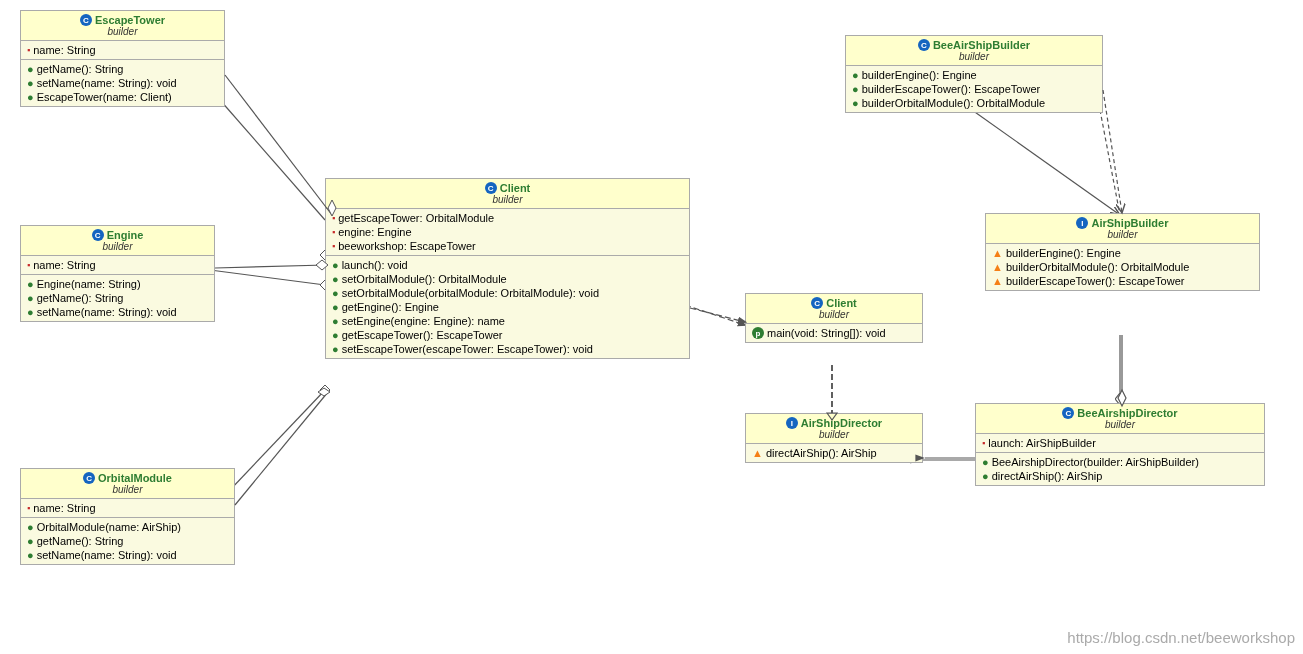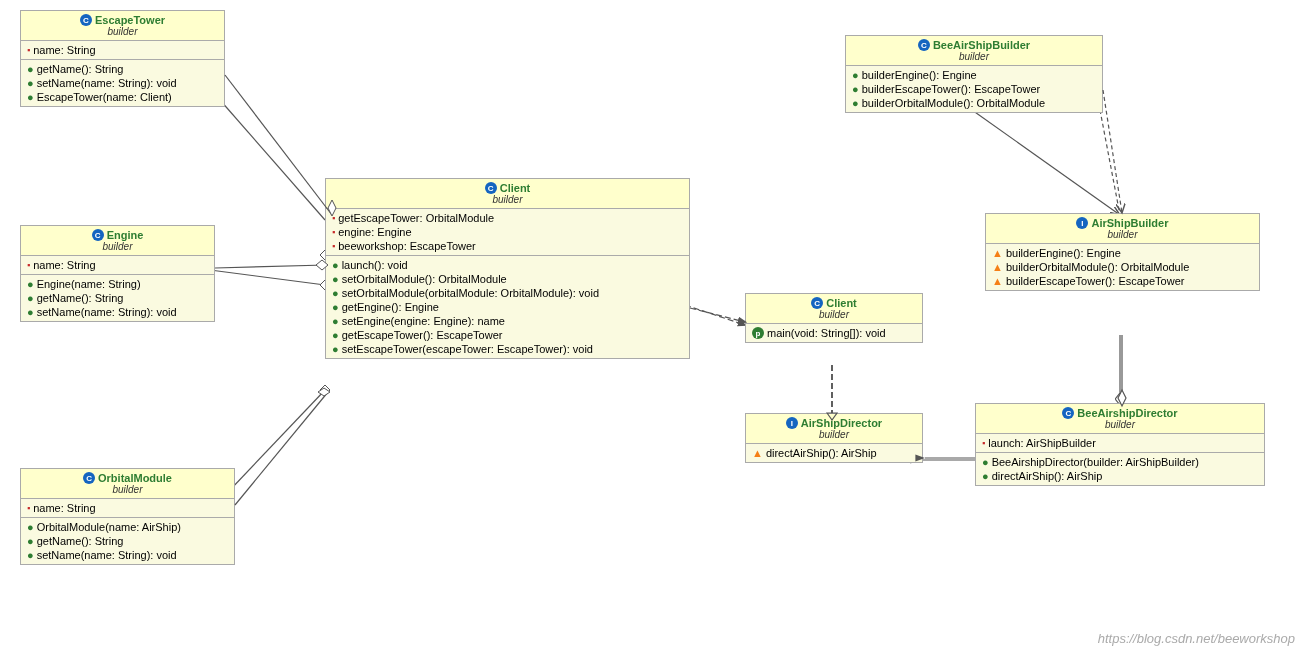--- a/index.html
+++ b/index.html
@@ -64,22 +64,21 @@
       top: 0; left: 0;
       width: 1303px;
       height: 654px;
       pointer-events: none;
     }
     .watermark {
       position: absolute;
       bottom: 8px;
       right: 8px;
       color: #aaa;
-      font-size: 13px;
-      font-style: italic;
+      font-size: 15px;
     }
   </style>
 </head>
 <body>
 
 <div class="diagram-container">
   <svg class="connectors">
 
     <line x1="220" y1="100" x2="325" y2="220" stroke="#555" stroke-width="1.2"></line>
 

